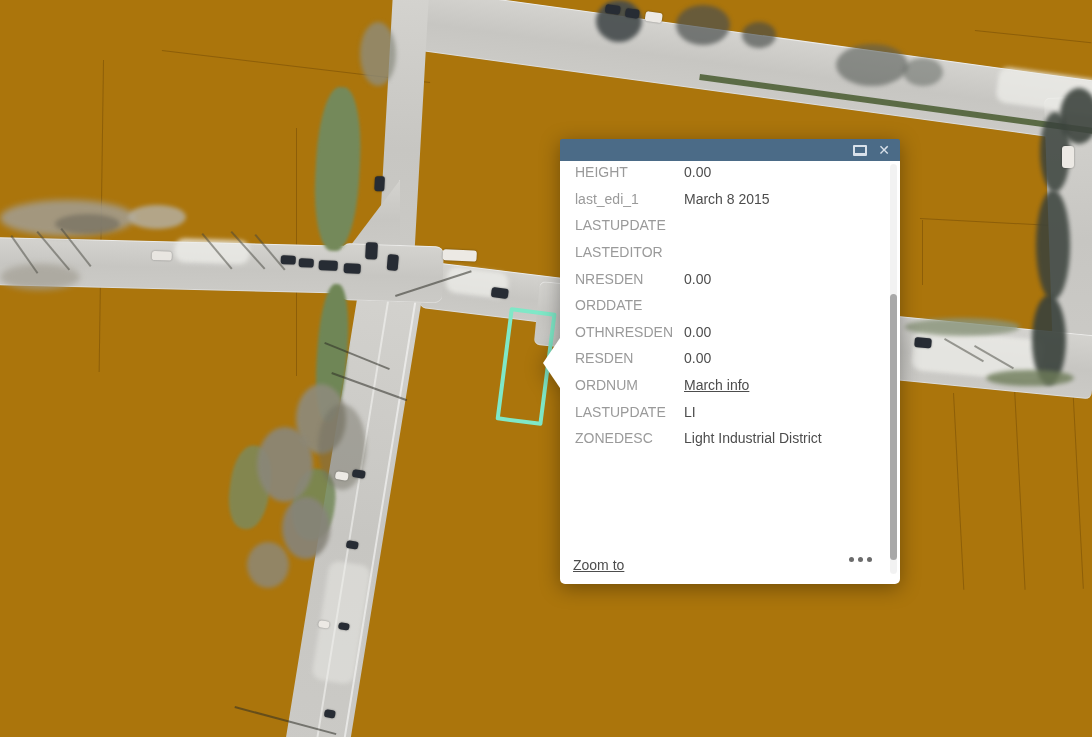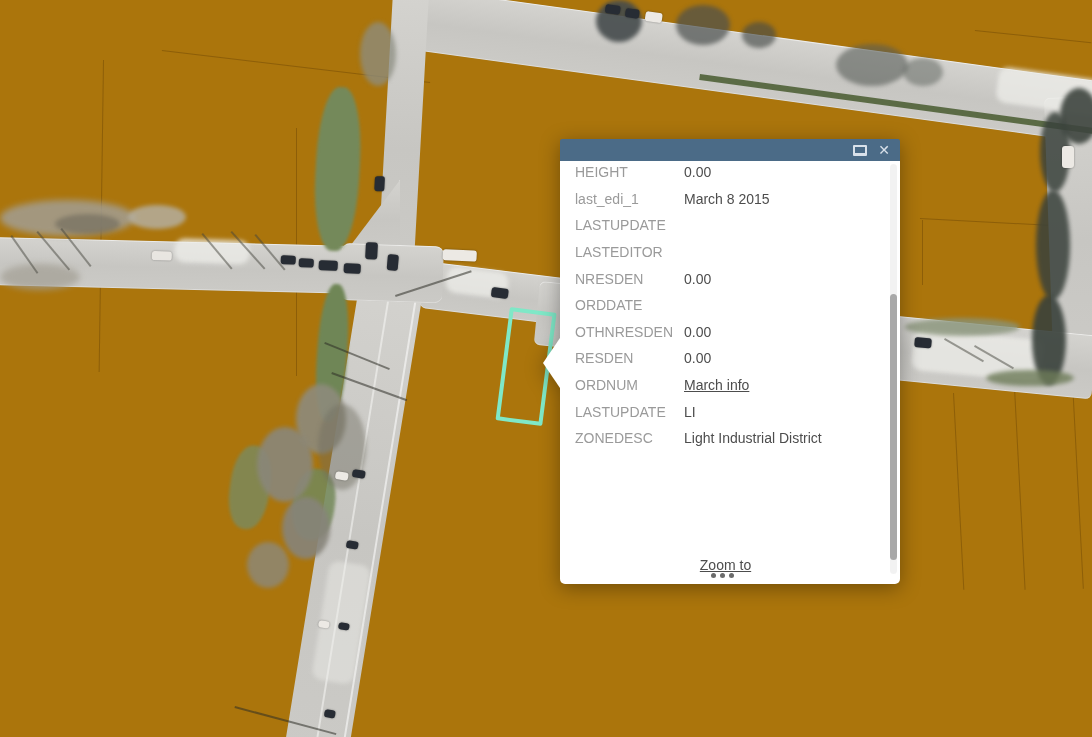--- a/index.html
+++ b/index.html
@@ -46,21 +46,21 @@
   #popup-body{position:absolute;left:0;top:22px;right:0;bottom:0;background:#ffffff;
          border-radius:0 0 5px 5px;overflow:hidden;}
   #ptable{position:absolute;left:0;top:-2px;right:3px;text-decoration:underline;}
   .prow{position:relative;height:26.6px;}
   .plabel{position:absolute;left:15px;top:50%;transform:translateY(-50%);
           font-size:14px;color:var(--label);white-space:nowrap;}
   .pvalue{position:absolute;left:124px;top:50%;transform:translateY(-50%);
           font-size:14px;color:var(--value);white-space:nowrap;}
   a.pvalue{text-decoration:underline;color:var(--value);cursor:pointer;}
   #pfooter{position:absolute;left:13px;right:22px;bottom:7px;height:20px;
-          display:flex;align-items:center;justify-content:space-between;flex-direction:column;}
+          display:flex;justify-content:space-between;}
   #zoomto{font-size:14px;color:var(--value);text-decoration:underline;cursor:pointer;}
   #dots{display:flex;gap:4px;cursor:pointer;margin-right:6px;}
   #dots i{width:5px;height:5px;border-radius:50%;background:#6b6b6b;display:block;}
   #scrolltrack{position:absolute;right:3px;top:3px;bottom:10px;width:7px;border-radius:4px;background:rgba(0,0,0,.05);}
   #scrollthumb{position:absolute;left:0;right:0;top:130px;height:266px;border-radius:4px;background:#a8a8a8;cursor:pointer;}
 </style>
 </head>
 <body>
 
 <div id="stage">

